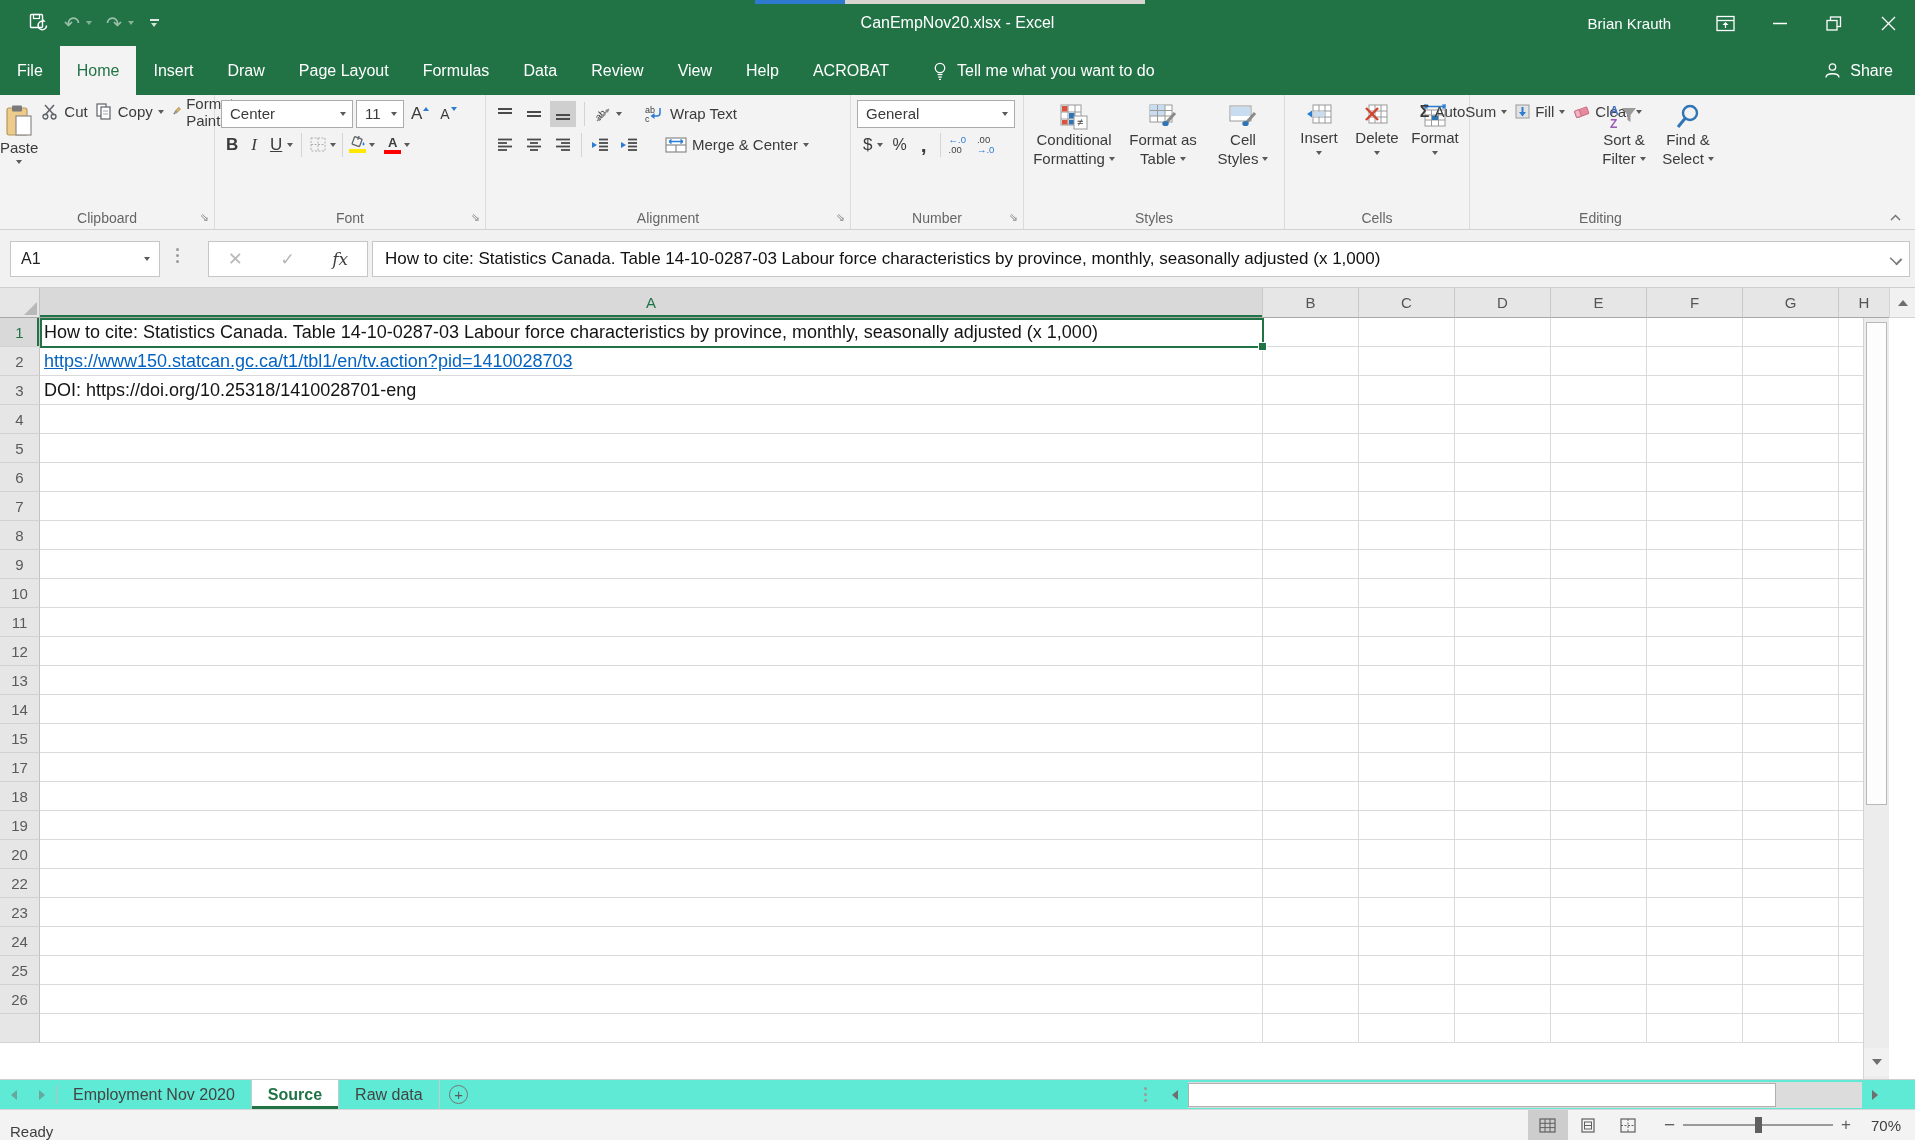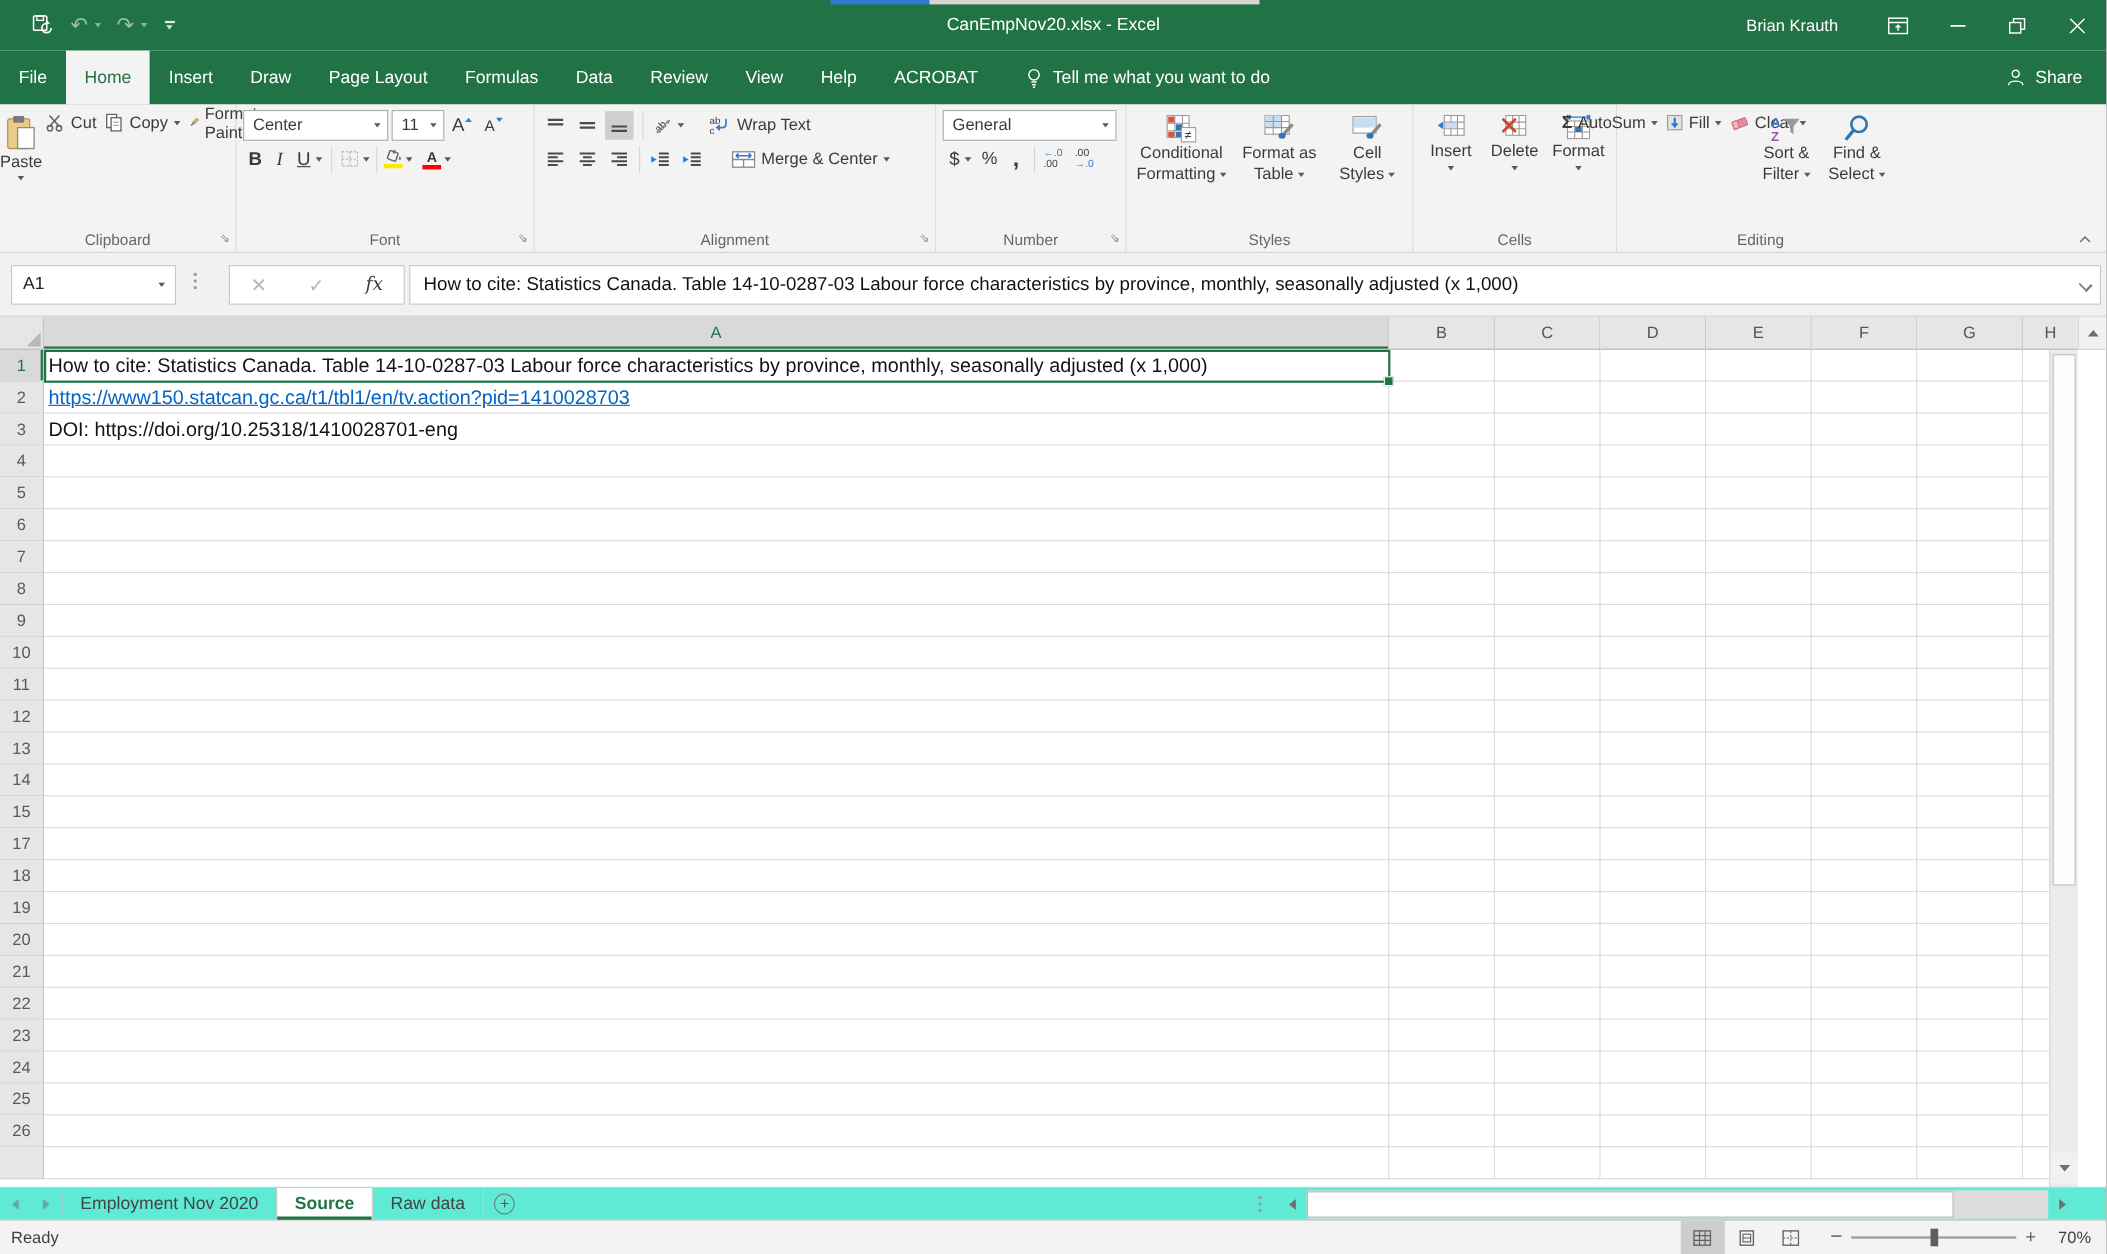--- a/index.html
+++ b/index.html
@@ -106,21 +106,21 @@
   .addsheet{width:38px;display:flex;align-items:center;justify-content:center;}
   .addsheet .circ{width:19px;height:19px;border:1px solid #767676;border-radius:50%;color:#5c5c5c;font-size:15px;line-height:17px;text-align:center;}
   .hgrip{position:absolute;left:1144px;top:7px;display:flex;flex-direction:column;gap:3px;}
   .hgrip i{width:3px;height:3px;background:#9a9a9a;border-radius:50%;}
   .hscroll{position:absolute;left:1162px;top:2px;width:726px;height:26px;display:flex;align-items:center;}
   .harrow{width:26px;height:26px;display:flex;align-items:center;justify-content:center;}
   .htrack{flex:1;height:26px;background:#dcdcdc;position:relative;}
   .hthumb{position:absolute;left:0;top:1px;height:24px;width:588px;background:#fff;border:1px solid #b0b0b0;}
 
   
-  .statusbar{position:absolute;top:1109px;left:0;right:0;height:31px;background:#f3f3f3;border-top:1px solid #d6d6d6;display:flex;align-items:center;font-size:15px;color:#3f3f3f;}
+  .statusbar{position:absolute;top:1109px;left:0;right:0;height:31px;background:#f3f3f3;border-top:1px solid #d6d6d6;display:flex;align-items:flex-end;font-size:15px;color:#3f3f3f;}
   .ready{padding-left:10px;}
   .sb-right{margin-left:auto;display:flex;align-items:center;height:100%;}
   .viewbtn{width:40px;height:100%;display:flex;align-items:center;justify-content:center;}
   .viewbtn.active{background:#cdcdcd;}
   .zminus{padding:0 8px 0 16px;font-size:19px;color:#5f5f5f;}
   .zplus{padding:0 4px 0 8px;font-size:17px;color:#5f5f5f;}
   .ztrack{width:150px;height:2px;background:#9a9a9a;position:relative;}
   .zthumb{position:absolute;left:72px;top:-7px;width:7px;height:16px;background:#5f5f5f;}
   .zpct{width:60px;text-align:right;padding-right:14px;}
 </style>
@@ -870,31 +870,20 @@
           <div class="cell"></div>
           <div class="cell"></div>
           <div class="cell"></div>
           <div class="cell"></div>
           <div class="cell"></div>
           <div class="cell"></div>
           <div class="cell colH"></div>
         </div>
         <div class="grow">
           <div class="rowh">20</div>
-          <div class="cell colA"></div>
-          <div class="cell"></div>
-          <div class="cell"></div>
-          <div class="cell"></div>
-          <div class="cell"></div>
-          <div class="cell"></div>
-          <div class="cell"></div>
-          <div class="cell colH"></div>
-        </div>
-        <div class="grow">
-          <div class="rowh">21</div>
           <div class="cell colA"></div>
           <div class="cell"></div>
           <div class="cell"></div>
           <div class="cell"></div>
           <div class="cell"></div>
           <div class="cell"></div>
           <div class="cell"></div>
           <div class="cell colH"></div>
         </div>
         <div class="grow">

